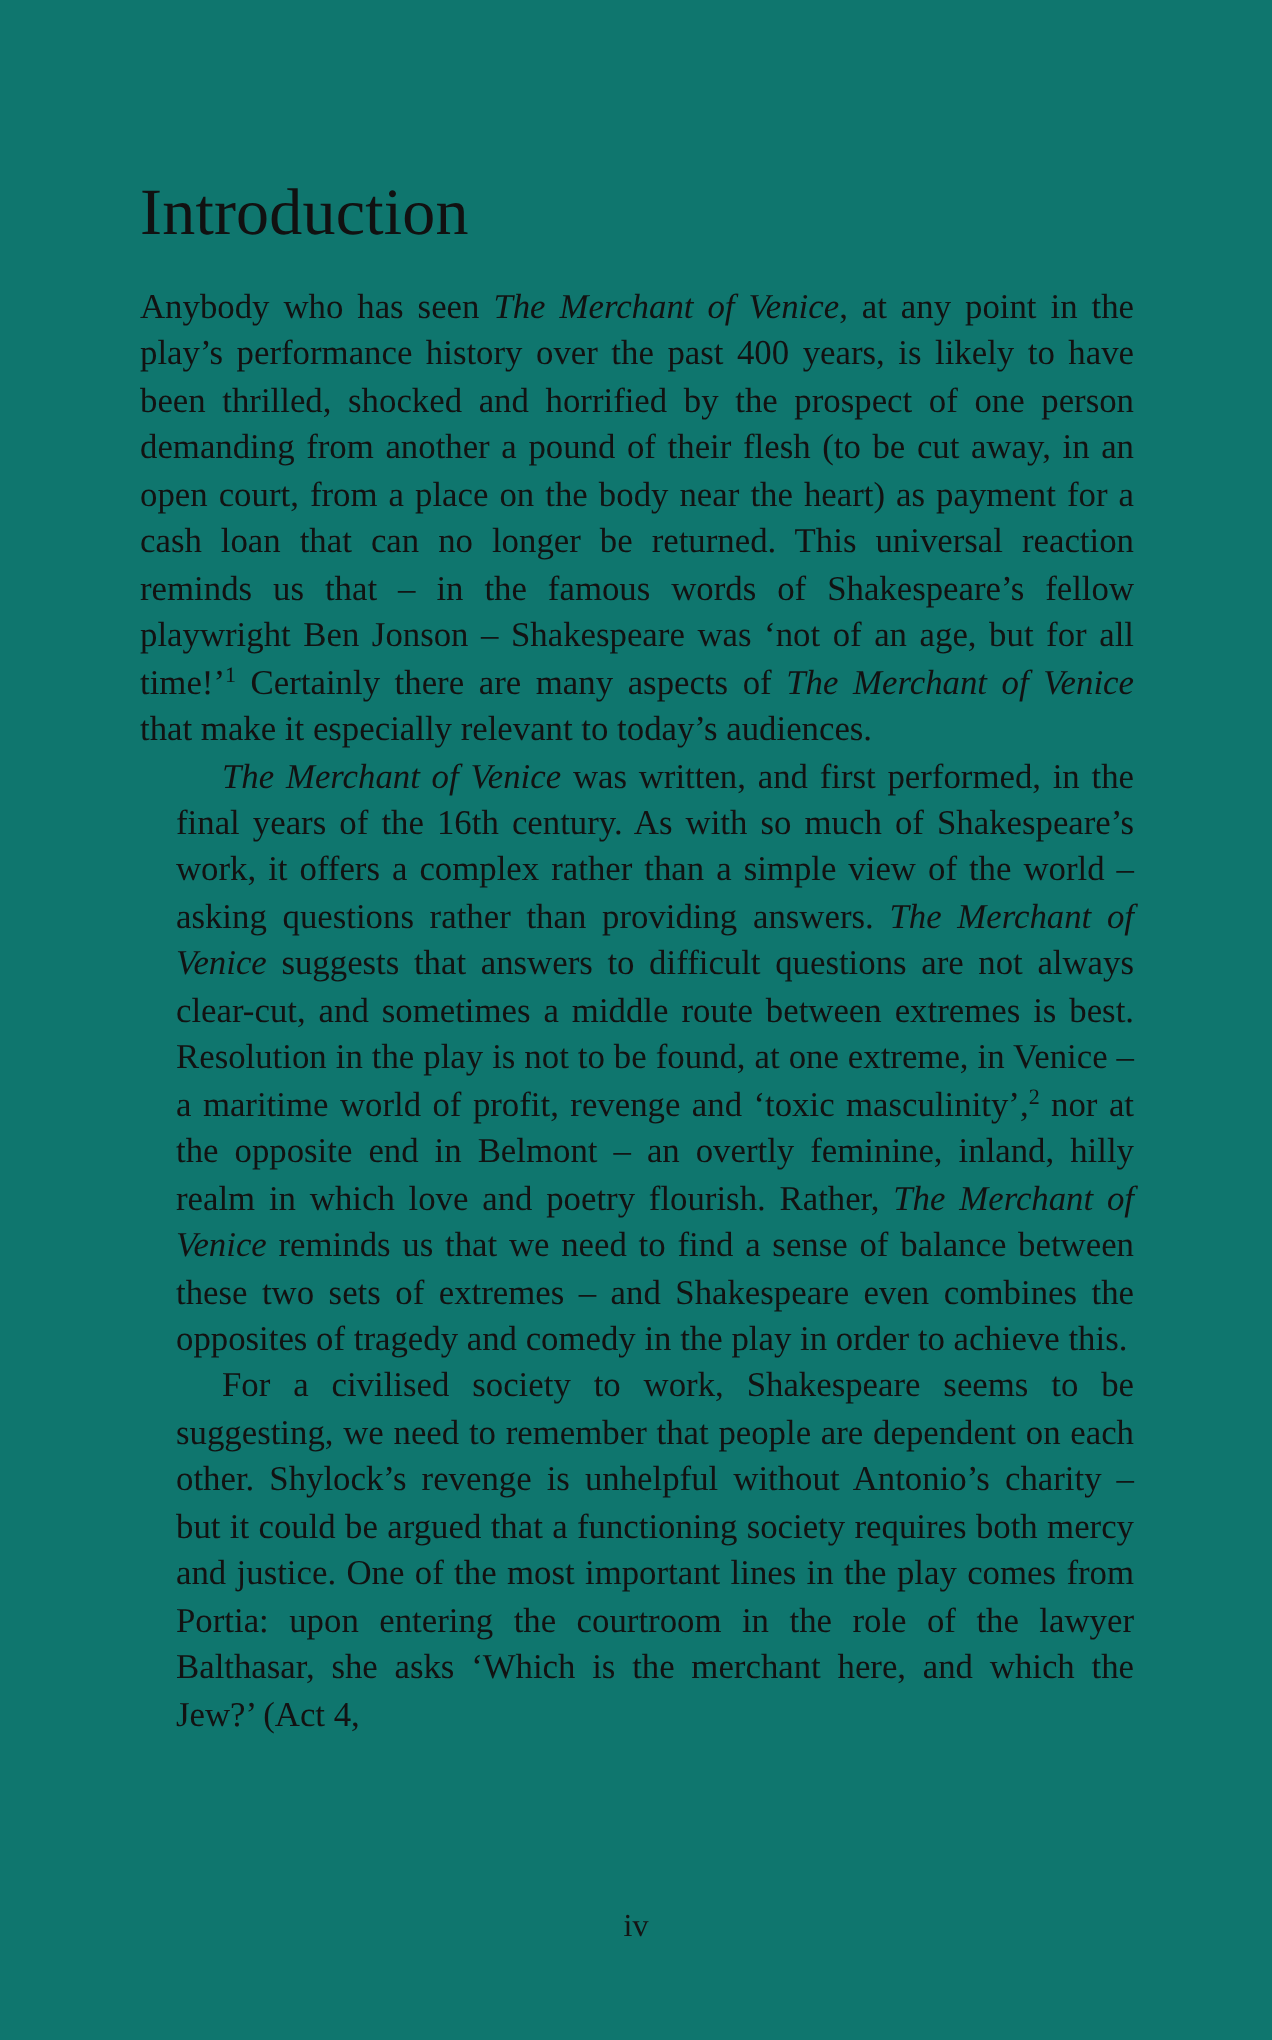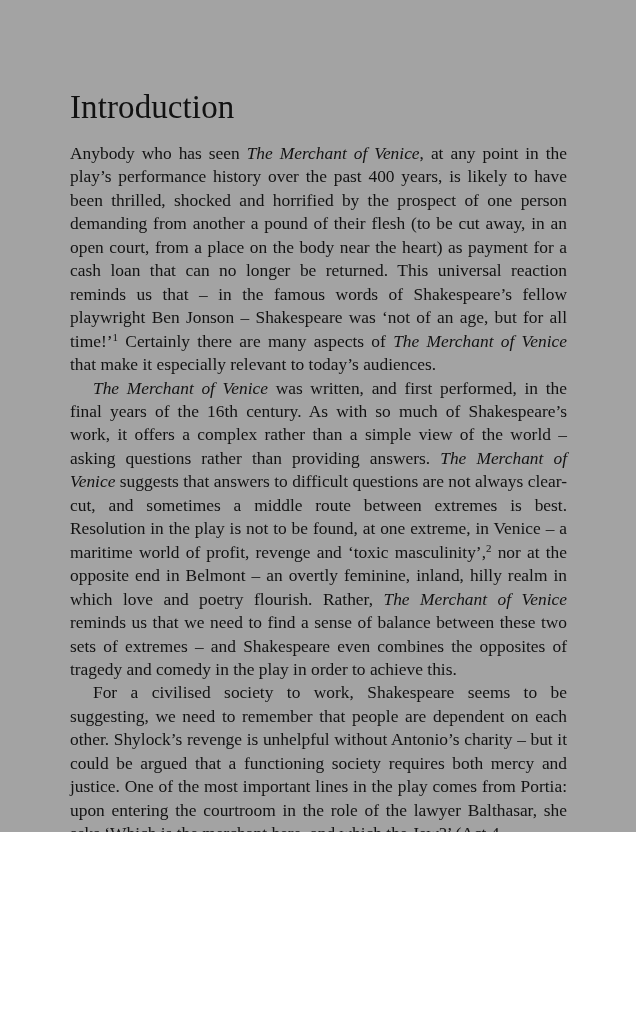--- a/index.html
+++ b/index.html
@@ -9,22 +9,22 @@
   }
 
   body {
     font-family: "Liberation Serif", "DejaVu Serif", serif;
     color: #111111;
   }
 
   .page {
     position: relative;
     width: 636px;
-    height: 832px;
-    background: #a3a3a3;
+    height: 1020px;
+    background: #0f766e;
     overflow: hidden;
     box-sizing: border-box;
   }
 
   .chapter-title {
     font-family: "Liberation Serif", "DejaVu Serif", serif;
     font-size: 33px;
     font-weight: 400;
     line-height: 38px;
     margin: 0;
@@ -50,20 +50,21 @@
     line-height: 23.45px;
     text-align: justify;
     text-justify: inter-word;
     color: #121212;
     hyphens: none;
     -webkit-hyphens: none;
   }
 
   p.para.indented {
     text-indent: 23px;
+    margin-left: 18px;
   }
 
   p.para i,
   p.para .ital {
     font-style: italic;
   }
 
   sup.fn {
     font-size: 11px;
     line-height: 0;

